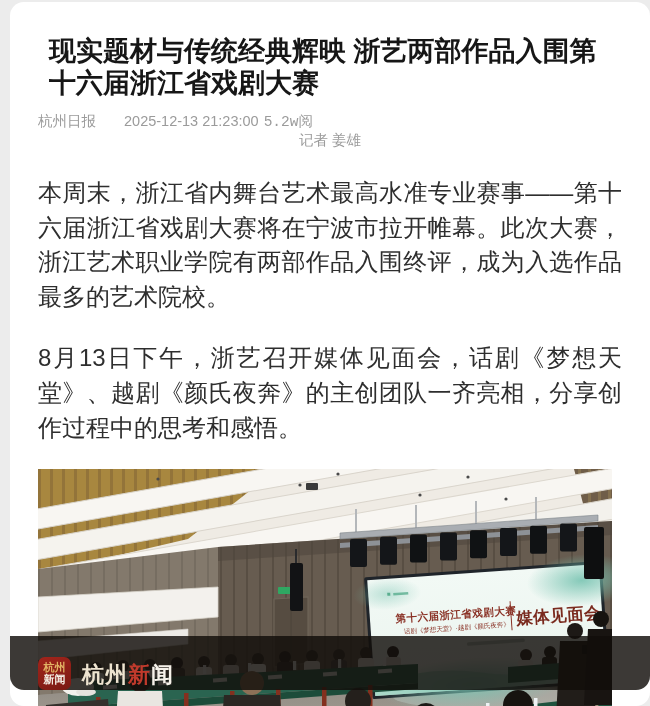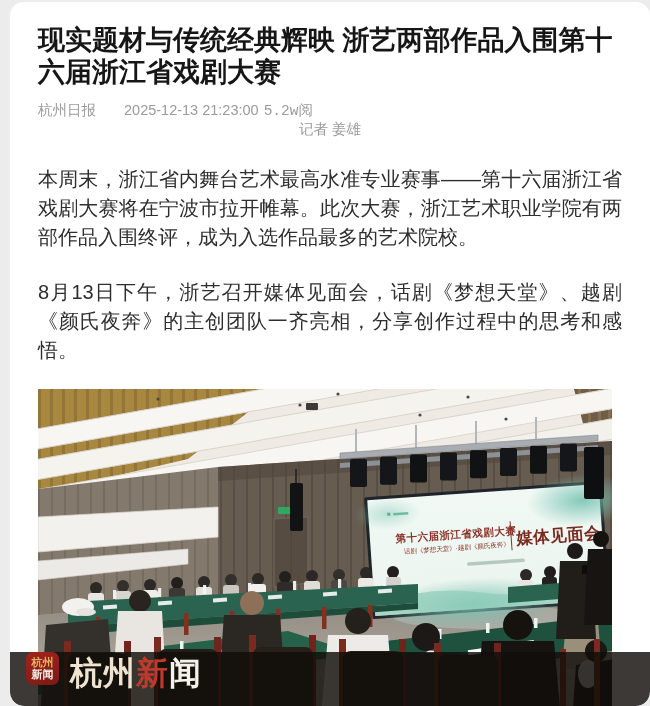--- a/index.html
+++ b/index.html
@@ -12,57 +12,57 @@
   .card{
     position:relative;
     margin:2px 0 0 10px;
     width:640px;height:704px;
     background:#ffffff;
     border-radius:14px;
     overflow:hidden;
   }
   .content{padding:0 28px;}
   .title{
-    margin:0;padding-top:22px;
+    margin:11px;padding-top:22px;
     font-size:27px;line-height:1.2;
     font-weight:bold;color:#161616;
   }
   .meta{margin-top:13px;font-size:14.5px;line-height:16px;color:#9b9b9b;}
   .meta-line1 .src{margin-right:28px;}
   .meta-line1 .views{margin-left:5px;font-family:Liberation Mono, monospace;}
   .meta-line2{margin-top:2px;text-align:center;}
   .body-text{margin-top:28px;}
   .para{
-    margin:0;font-size:20px;line-height:1.45;
+    margin:0;font-size:24px;line-height:1.45;
     color:#2e2e2e;text-align:justify;
   }
   .para + .para{margin-top:26px;}
   .photo{
     position:relative;margin-top:24px;
     width:574px;height:363px;background:#8f8a82;
   }
   .photo svg{display:block;}
   .footer-bar{
-    position:absolute;left:0;bottom:0;
+    position:absolute;left:0;bottom:16px;
     width:640px;height:54px;
     background:rgba(17,13,10,0.82);
     border-radius:0 0 14px 14px;
-    display:flex;align-items:flex-start;
-    padding-left:16px;box-sizing:border-box;
+    display:flex;align-items:flex-end;
+    padding-left:28px;box-sizing:border-box;
     gap:11px;
   }
   .footer-logo{
     width:33px;height:33px;border-radius:7px;
     background:linear-gradient(160deg,#a2241b,#7a1a13);
     display:flex;flex-direction:column;align-items:center;justify-content:center;
     font-size:11px;font-weight:bold;line-height:1.15;
   }
   .footer-logo .l1{color:#e2b264;}
   .footer-logo .l2{color:#f4efe5;font-family:Liberation Mono, monospace;}
-  .footer-brand{font-size:32px;font-weight:bold;letter-spacing:1px;}
+  .footer-brand{font-size:22px;font-weight:bold;letter-spacing:1px;}
   .footer-brand .b1{color:#eee4d0;}
   .footer-brand .b2{color:#c03a2c;}
   .footer-brand .b3{color:#f6f2ea;}
 </style>
 </head>
 <body>
 
 <div class="card">
   <div class="content">
     <h1 class="title">现实题材与传统经典辉映 浙艺两部作品入围第十六届浙江省戏剧大赛</h1>

